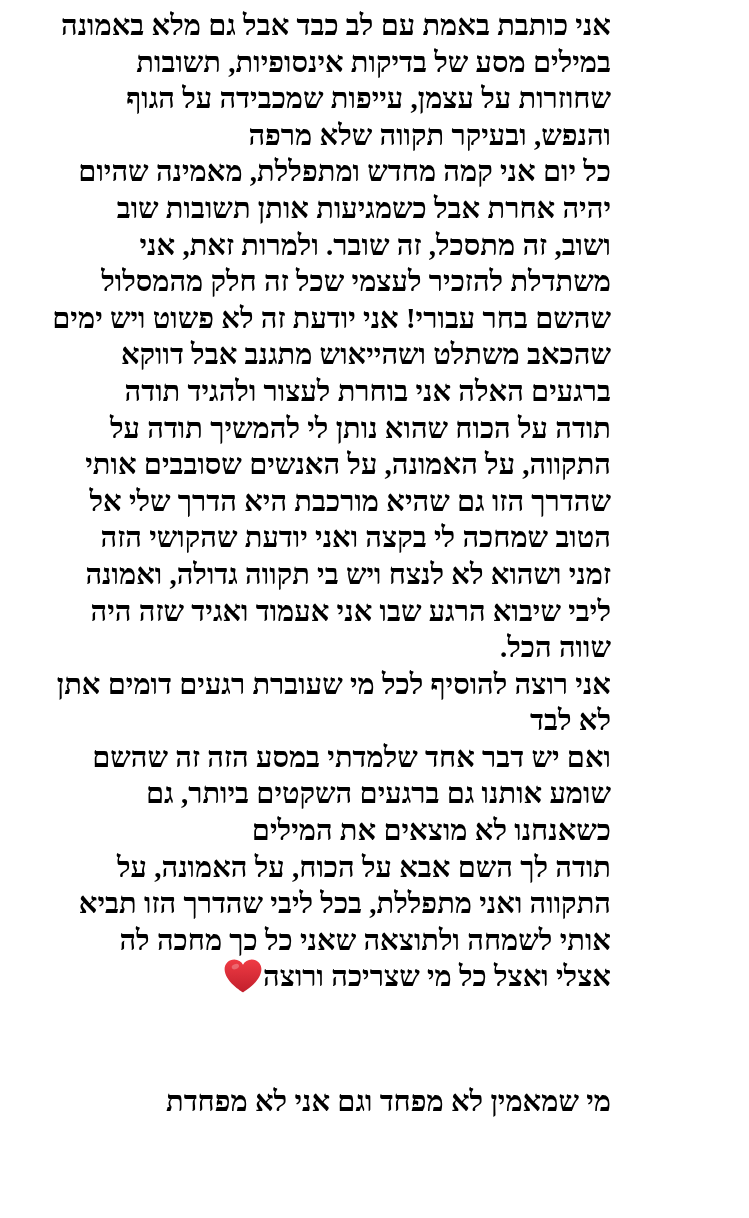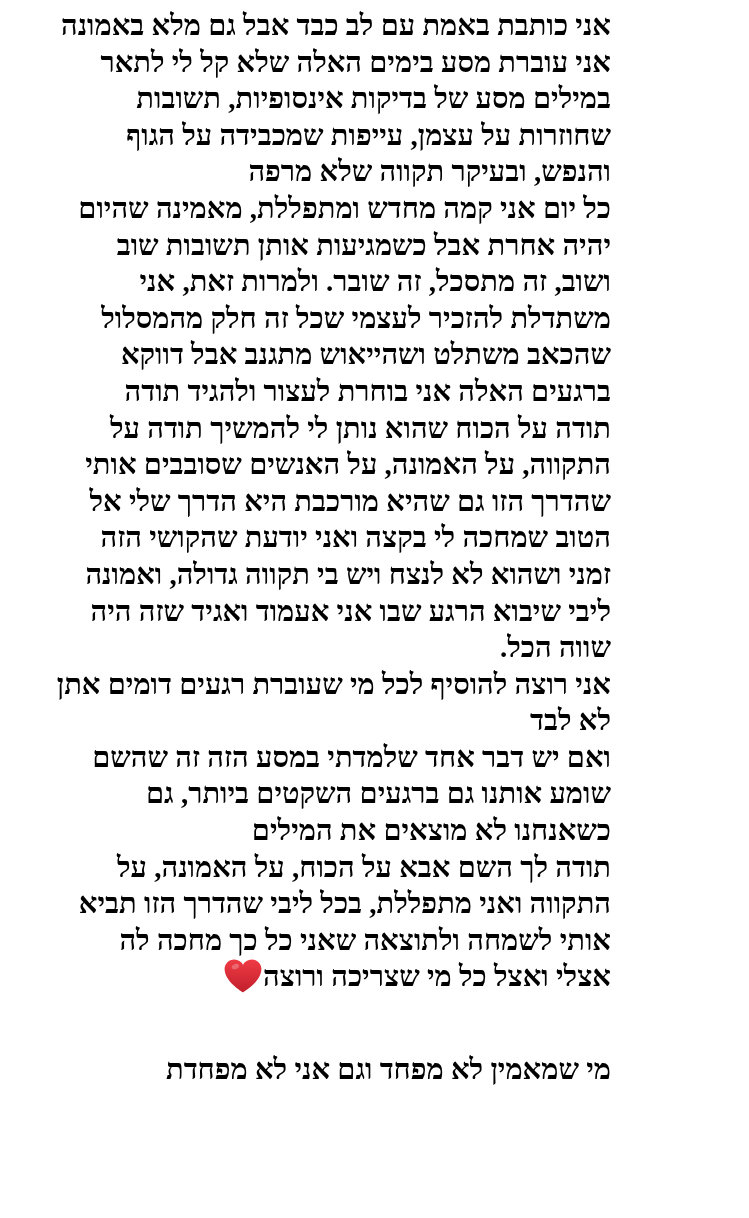--- a/index.html
+++ b/index.html
@@ -25,38 +25,38 @@
     white-space: nowrap;
   }
   .heart {
     display: inline-block;
     width: 38px;
     height: 34px;
     vertical-align: -7px;
     margin-right: 1px;
   }
   .footer-line {
-    margin-top: 56px;
+    margin-top: 88px;
     white-space: nowrap;
   }
 </style>
 </head>
 <body>
 
 <div class="post">
   <div>
       <div class="line"><span>אני כותבת באמת עם לב כבד אבל גם מלא באמונה</span></div>
-      <div class="line"><span>אני עוברת מסע בימים האלה שלא קל לי לתאר</span></div>
       <div class="line"><span>במילים מסע של בדיקות אינסופיות, תשובות</span></div>
       <div class="line"><span>שחוזרות על עצמן, עייפות שמכבידה על הגוף</span></div>
       <div class="line"><span>והנפש, ובעיקר תקווה שלא מרפה</span></div>
       <div class="line"><span>כל יום אני קמה מחדש ומתפללת, מאמינה שהיום</span></div>
       <div class="line"><span>יהיה אחרת אבל כשמגיעות אותן תשובות שוב</span></div>
       <div class="line"><span>ושוב, זה מתסכל, זה שובר. ולמרות זאת, אני</span></div>
       <div class="line"><span>משתדלת להזכיר לעצמי שכל זה חלק מהמסלול</span></div>
+      <div class="line"><span>שהשם בחר עבורי! אני יודעת זה לא פשוט ויש ימים</span></div>
       <div class="line"><span>שהכאב משתלט ושהייאוש מתגנב אבל דווקא</span></div>
       <div class="line"><span>ברגעים האלה אני בוחרת לעצור ולהגיד תודה</span></div>
       <div class="line"><span>תודה על הכוח שהוא נותן לי להמשיך תודה על</span></div>
       <div class="line"><span>התקווה, על האמונה, על האנשים שסובבים אותי</span></div>
       <div class="line"><span>שהדרך הזו גם שהיא מורכבת היא הדרך שלי אל</span></div>
       <div class="line"><span>הטוב שמחכה לי בקצה ואני יודעת שהקושי הזה</span></div>
       <div class="line"><span>זמני ושהוא לא לנצח ויש בי תקווה גדולה, ואמונה</span></div>
       <div class="line"><span>ליבי שיבוא הרגע שבו אני אעמוד ואגיד שזה היה</span></div>
       <div class="line"><span>שווה הכל.</span></div>
       <div class="line"><span>אני רוצה להוסיף לכל מי שעוברת רגעים דומים אתן</span></div>

